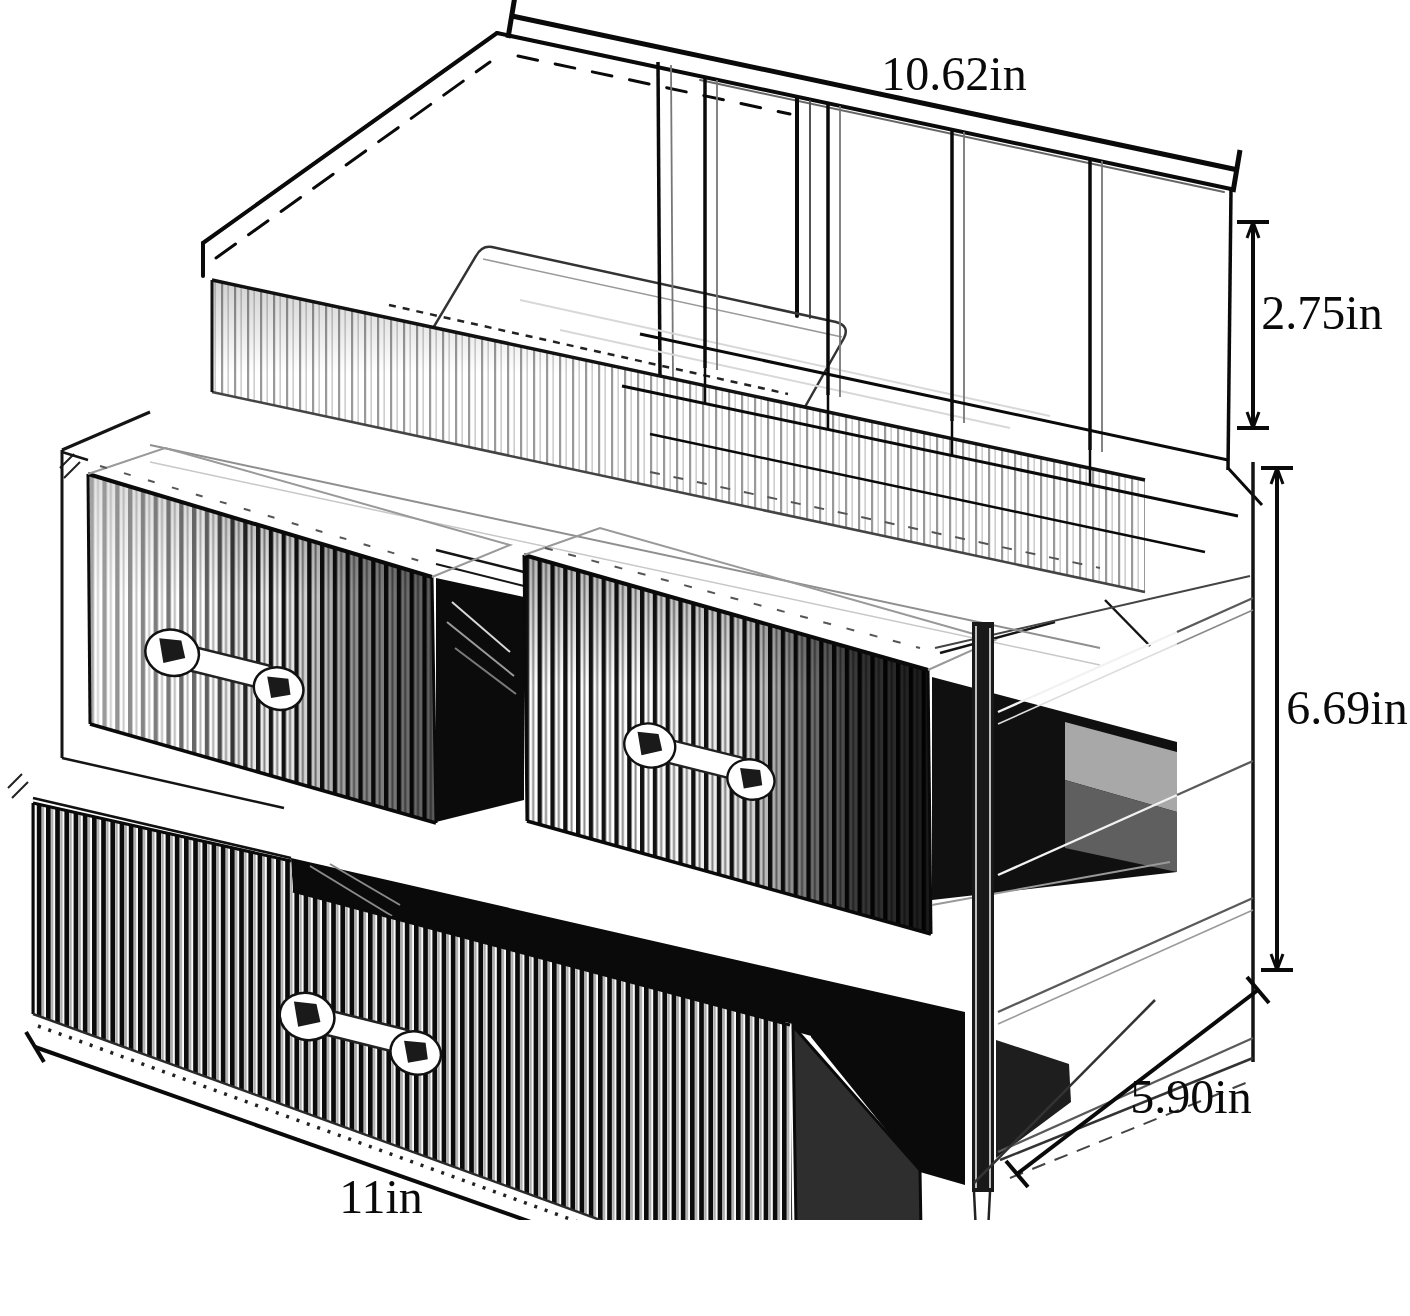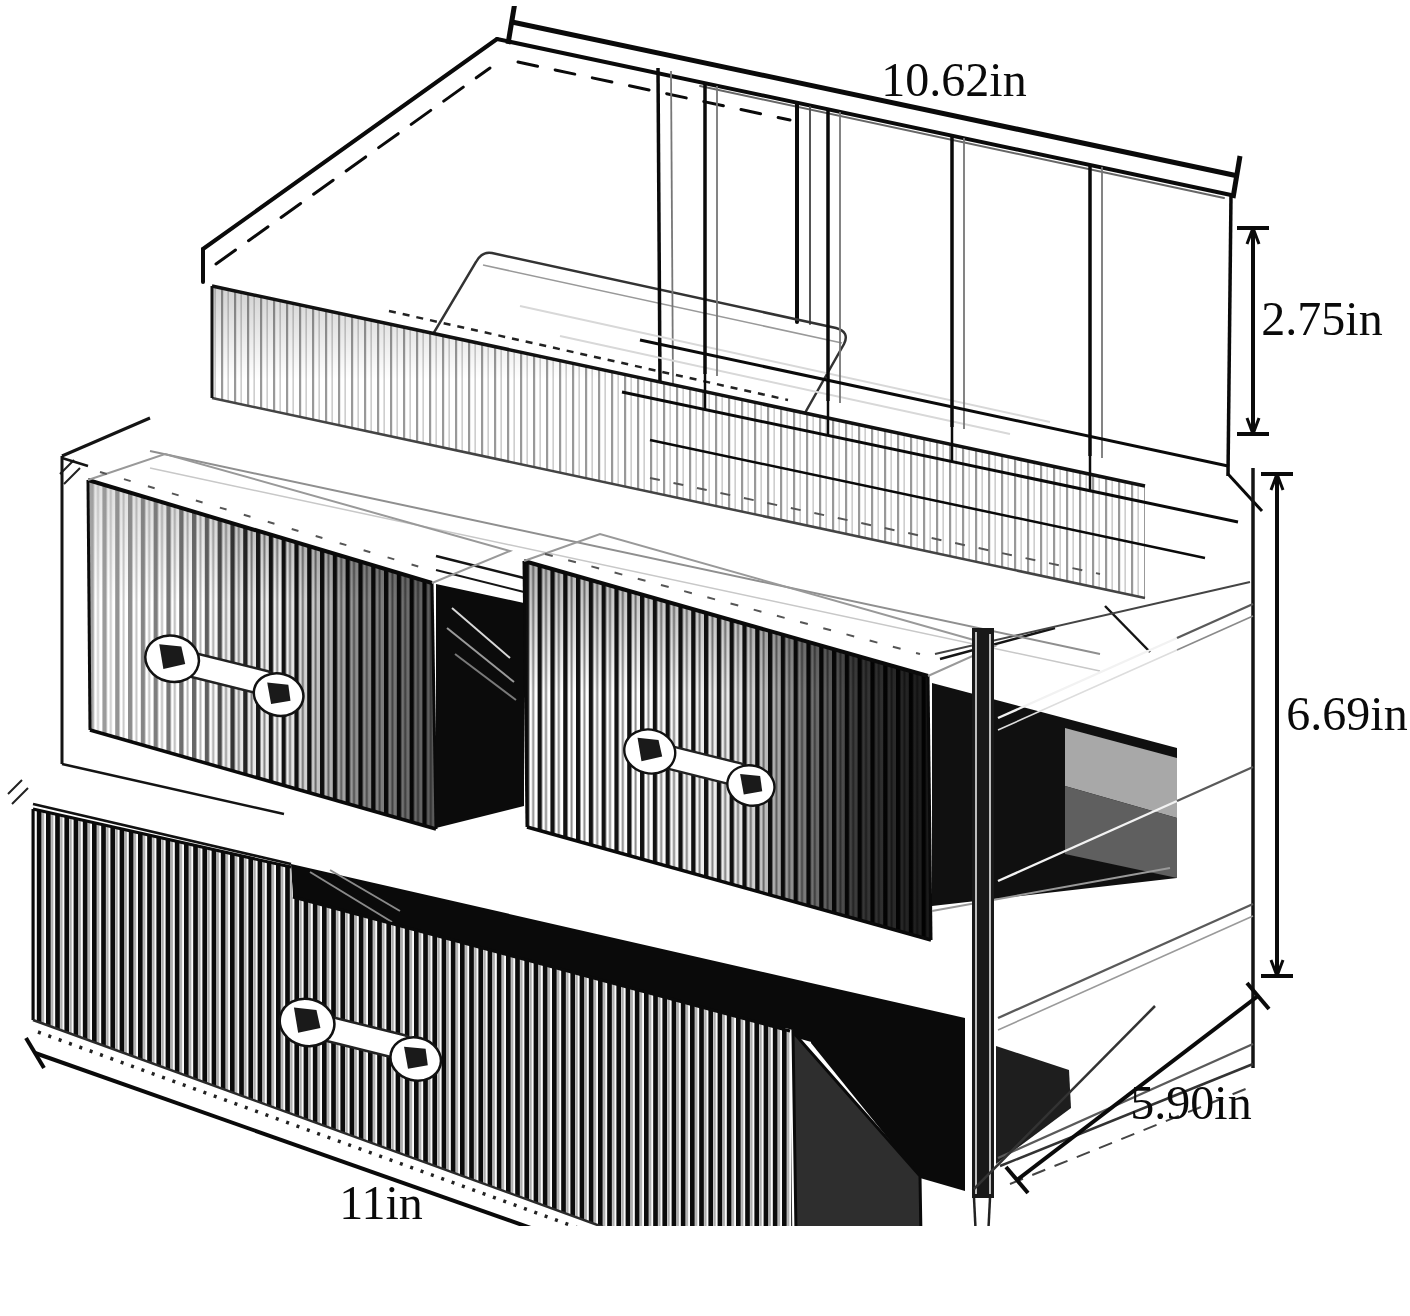--- a/index.html
+++ b/index.html
@@ -1,16 +1,16 @@
 <!DOCTYPE html>
 <html><head>
 <meta charset="utf-8">
 <style>
   html,body{margin:0;padding:0;background:#fff;}
-  #wrap{width:1410px;height:1220px;position:relative;background:#e5e5e5;overflow:hidden;margin-top:6px;}
+  #wrap{width:1410px;height:1220px;position:relative;background:#e5e5e5;overflow:hidden;}
   svg{display:block;}
   text{font-family:"Liberation Serif", serif;fill:#0a0a0a;}
 </style>
 </head>
 <body>
 <div id="wrap">
 <svg width="1410" height="1316" viewBox="0 0 1410 1316" xmlns="http://www.w3.org/2000/svg">
 <defs>
   <pattern id="ribLight" width="13" height="8" patternUnits="userSpaceOnUse">
     <rect width="13" height="8" fill="#ffffff"></rect>

